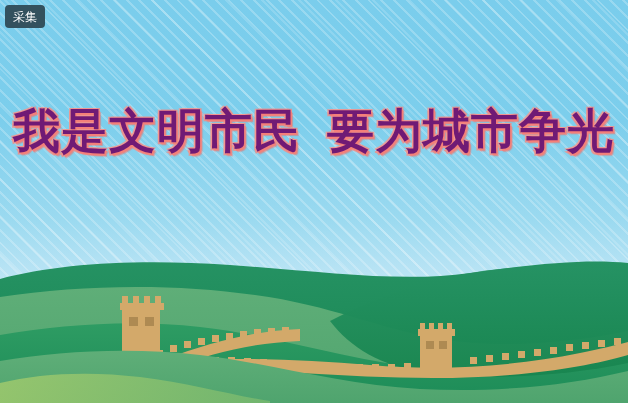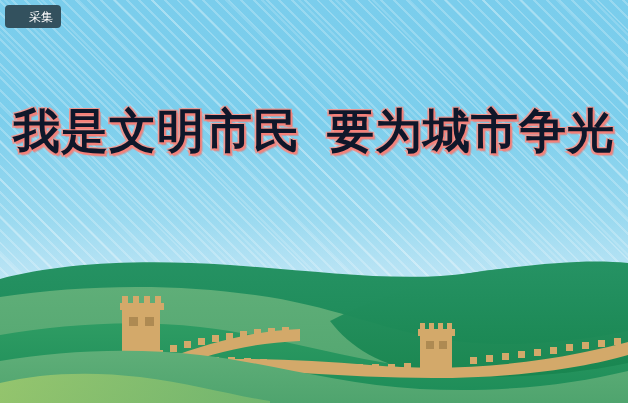--- a/index.html
+++ b/index.html
@@ -93,39 +93,38 @@
     align-items: center;
     justify-content: center;
     color: #ffffff;
     font-size: 12px;
     line-height: 1;
     letter-spacing: 0px;
     z-index: 30;
     cursor: pointer;
     user-select: none;
     font-family: "DejaVu Sans", "Liberation Sans", sans-serif;
-    padding-left: 16px;
   }
 
   
   .slogan-block {
     position: absolute;
     left: 0;
     top: 95px;
     width: 628px;
     z-index: 20;
     text-align: center;
   }
   .slogan-line {
     display: block;
     white-space: nowrap;
     font-size: 47px;
     line-height: 72px;
     font-weight: bold;
-    color: #0f172a;
+    color: #701a75;
     letter-spacing: 1px;
     font-family: "DejaVu Sans", "Liberation Sans", sans-serif;
     text-shadow:
        1.6px 1.6px 0 rgba(244,128,120,0.95),
       -1.4px -1.4px 0 rgba(246,150,142,0.85),
        1.6px -1.4px 0 rgba(245,140,132,0.85),
       -1.4px  1.6px 0 rgba(245,140,132,0.85),
        2.6px 2.6px 1px rgba(238,110,100,0.55);
   }
   .slogan-gap {

